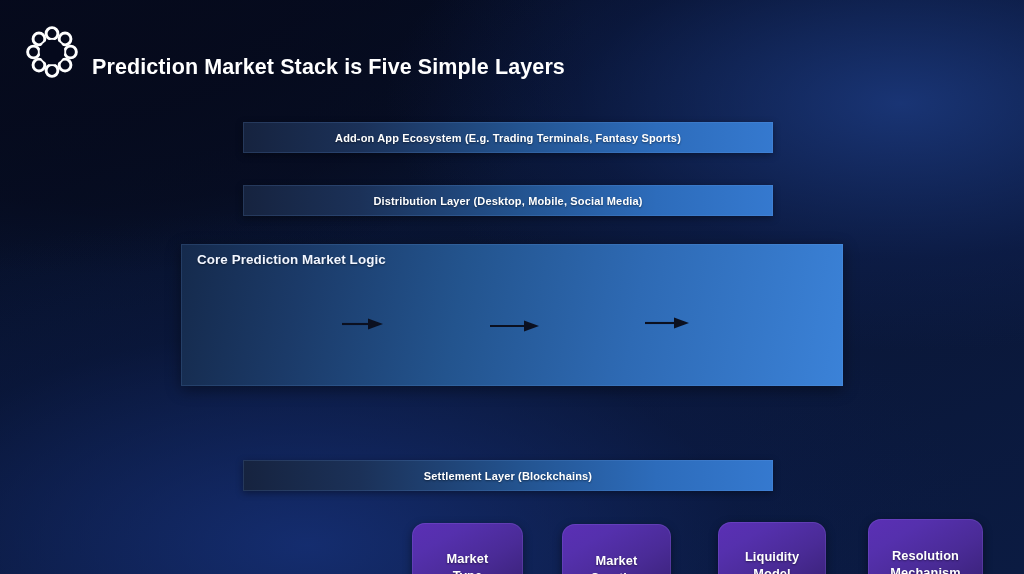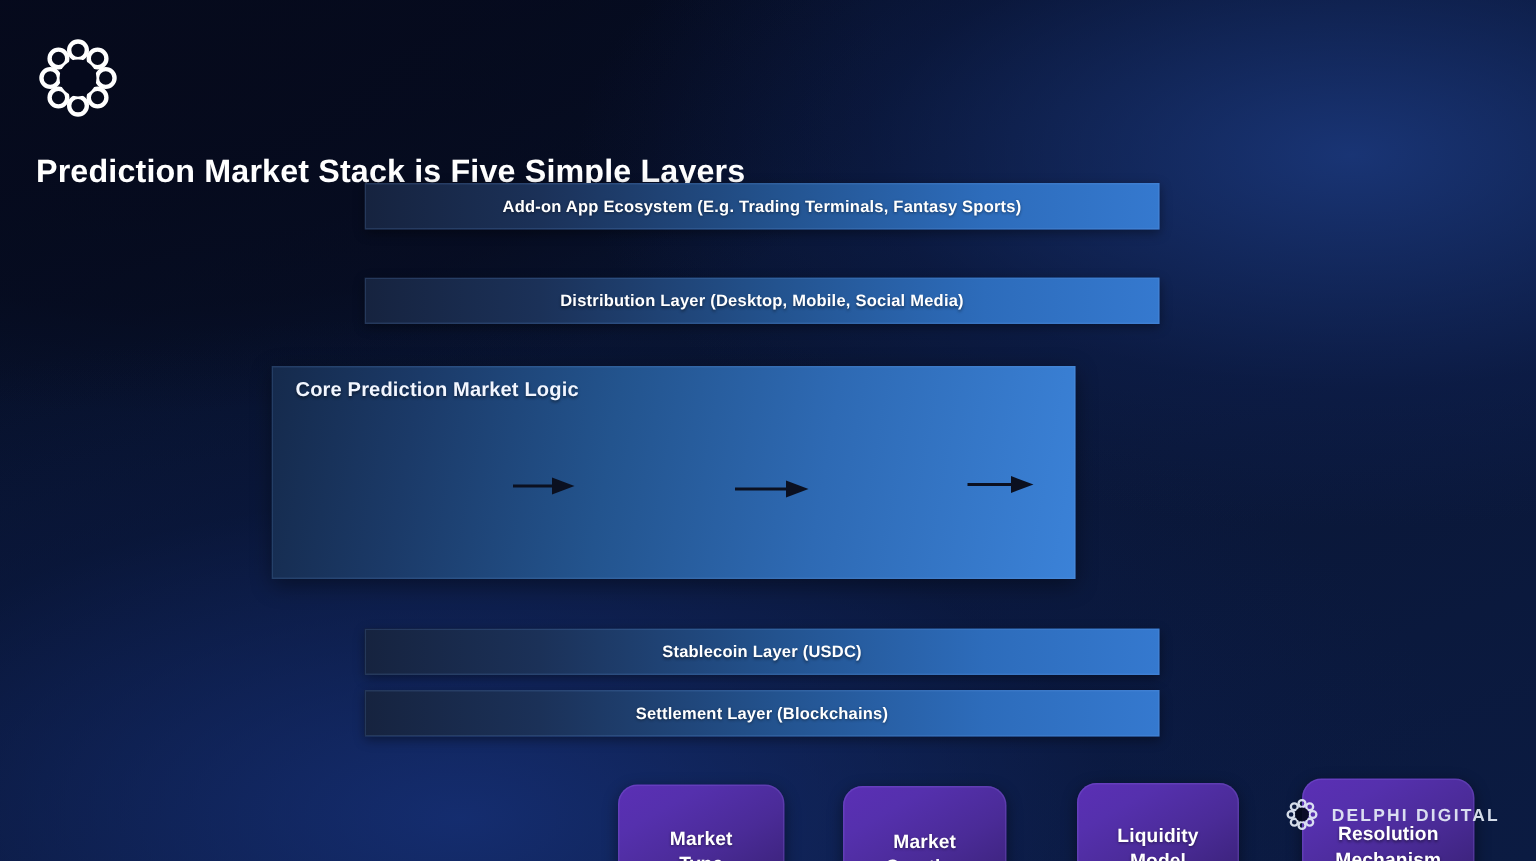--- a/index.html
+++ b/index.html
@@ -23,23 +23,22 @@
       linear-gradient(160deg, #050a1e 0%, #08132f 35%, #0a1738 62%, #0b1b42 100%);
     overflow: hidden;
   }
 
   
   #header {
     position: absolute;
     left: 24px;
     top: 24px;
     display: flex;
-    align-items: flex-start;
-    gap: 22px;
-    flex-direction: column;
+    align-items: flex-end;
+    gap: 12px;
   }
   #brand-mark { width: 56px; height: 56px; display: block; flex: none; }
   #page-title {
     color: #ffffff;
     font-size: 21.5px;
     font-weight: 600;
     letter-spacing: 0.1px;
     white-space: nowrap;
   }
 
@@ -68,21 +67,21 @@
   #bar-addon       { top: 122px; }
   #bar-distribution{ top: 185px; align-items: center; }
   #bar-stablecoin  { top: 419px; }
   #bar-settlement  { top: 460px; }
 
   
   #core-panel {
     position: absolute;
     left: 181px;
     top: 244px;
-    width: 536px;
+    width: 662px;
     height: 142px;
     background: linear-gradient(100deg, #152a4c 0%, #1b3a68 18%, #23548e 42%, #2e6ab4 68%, #3b82d8 100%);
     box-shadow: 0 0 0 1px rgba(130,175,240,0.14) inset,
                 0 4px 14px rgba(0,0,0,0.40);
   }
   #core-panel-title {
     position: absolute;
     left: 16px;
     top: 8px;
     color: #f2f6ff;
@@ -212,38 +211,19 @@
   <svg class="flow-arrow" id="arrow-2" viewBox="0 0 49 14" preserveAspectRatio="none" aria-hidden="true">
     <line x1="0" y1="7" x2="36" y2="7" stroke="#0b1020" stroke-width="2.1"></line>
     <polygon points="34,1.4 49,7 34,12.6" fill="#0b1020"></polygon>
   </svg>
 
   <svg class="flow-arrow" id="arrow-3" viewBox="0 0 44 14" preserveAspectRatio="none" aria-hidden="true">
     <line x1="0" y1="7" x2="31" y2="7" stroke="#0b1020" stroke-width="2.1"></line>
     <polygon points="29,1.4 44,7 29,12.6" fill="#0b1020"></polygon>
   </svg>
 
-  <div class="layer-bar" id="bar-stablecoin">
-    <span class="layer-label">Stablecoin Layer (USDC)</span>
-  </div>
 
   <div class="layer-bar" id="bar-settlement">
     <span class="layer-label">Settlement Layer (Blockchains)</span>
   </div>
 
-  <div id="footer-logo">
-    <svg id="footer-mark" viewBox="0 0 100 100" aria-hidden="true">
-      <g fill="none" stroke="#e6edf8" stroke-width="7" stroke-linecap="round">
-        <circle cx="50" cy="17" r="10.5"></circle>
-        <circle cx="73.3" cy="26.7" r="10.5"></circle>
-        <circle cx="83" cy="50" r="10.5"></circle>
-        <circle cx="73.3" cy="73.3" r="10.5"></circle>
-        <circle cx="50" cy="83" r="10.5"></circle>
-        <circle cx="26.7" cy="73.3" r="10.5"></circle>
-        <circle cx="17" cy="50" r="10.5"></circle>
-        <circle cx="26.7" cy="26.7" r="10.5"></circle>
-      </g>
-      <circle cx="50" cy="50" r="21" fill="#05091c"></circle>
-    </svg>
-    <span id="footer-wordmark">DELPHI DIGITAL</span>
-  </div>
 
 </div>
 
 </body></html>

